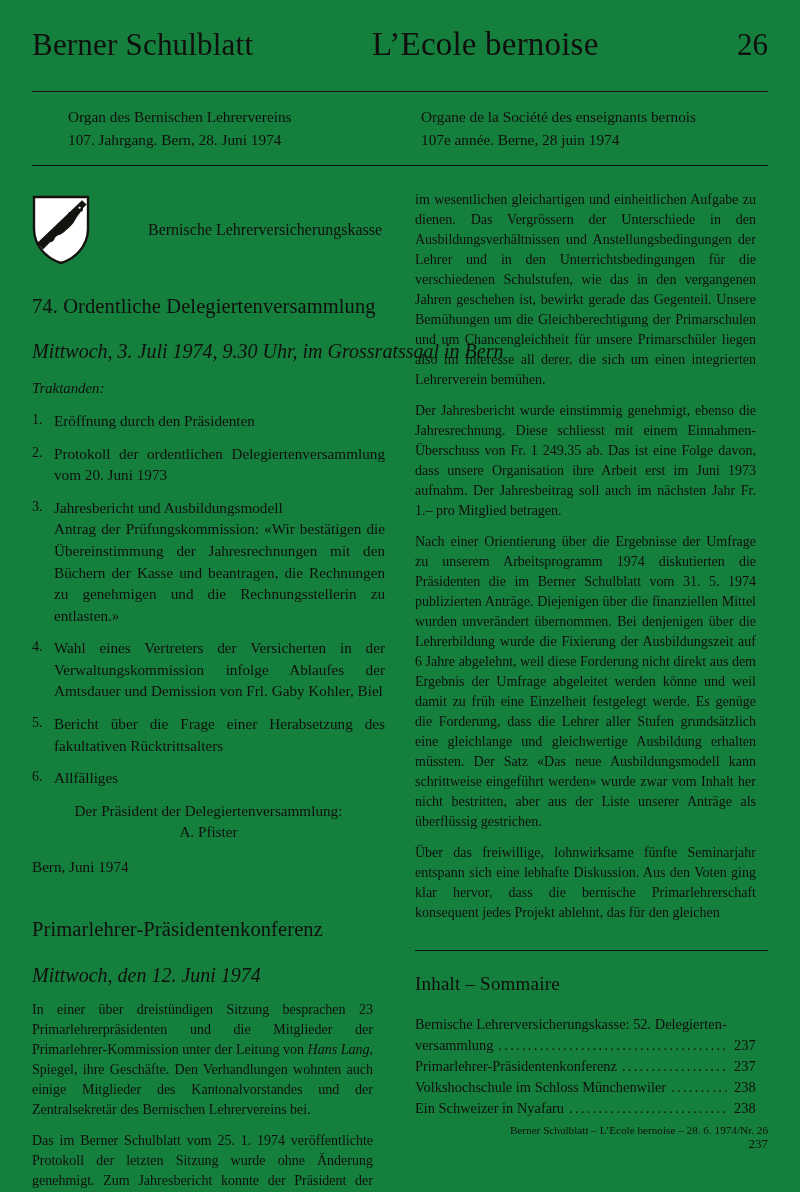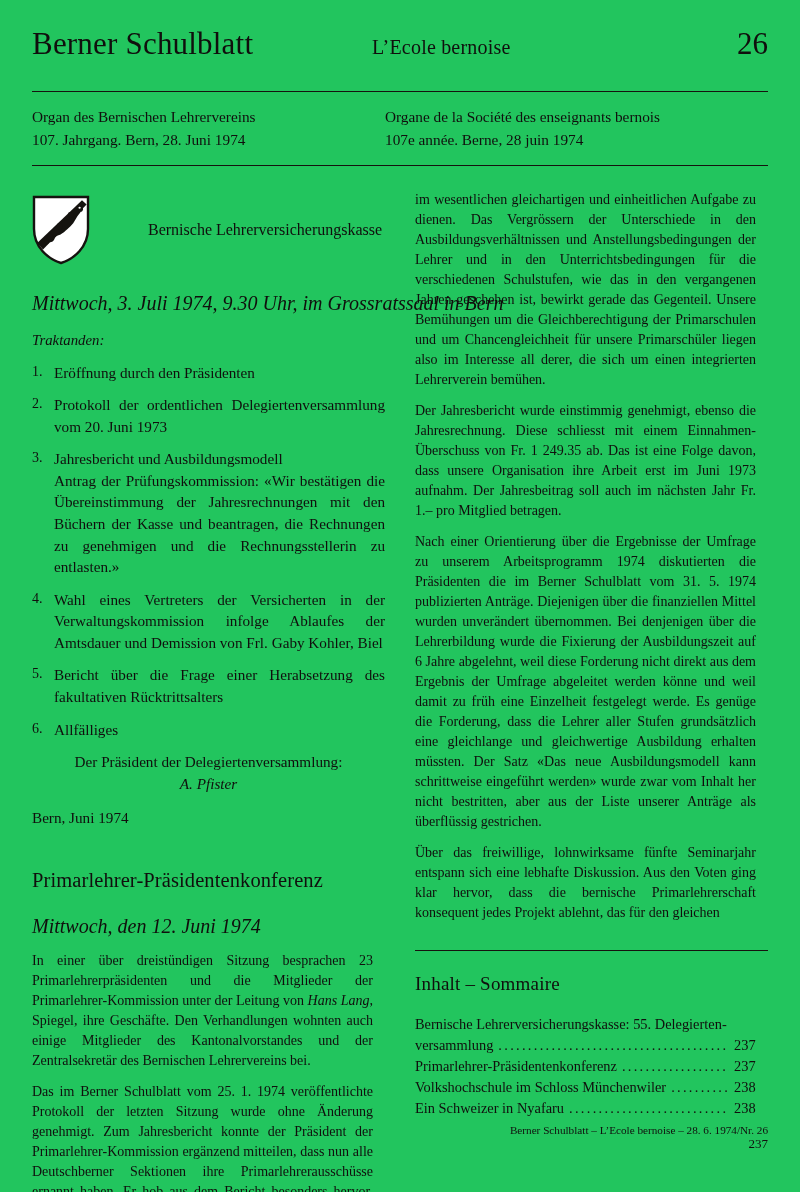--- a/index.html
+++ b/index.html
@@ -13,21 +13,21 @@
     font-family: "Liberation Serif", "DejaVu Serif", serif;
     color: #100f0d;
     position: relative;
     overflow: hidden;
   }
   .page {
     position: absolute;
     left: 0; top: 0;
     width: 800px;
     height: 1192px;
-    background: #22c55e;
+    background: #15803d;
   }
   .inner {
     position: absolute;
     left: 32px;
     top: 26px;
     width: 736px;
   }
 
   
   .masthead {
@@ -35,21 +35,21 @@
     align-items: baseline;
     height: 48px;
   }
   .mh-de {
     font-size: 31px;
     letter-spacing: 0.2px;
     width: 340px;
     white-space: nowrap;
   }
   .mh-fr {
-    font-size: 20px;
+    font-size: 33px;
     letter-spacing: 0.2px;
     flex: 1;
     white-space: nowrap;
   }
   .mh-num {
     font-size: 31px;
     text-align: right;
     width: 60px;
   }
 
@@ -58,20 +58,21 @@
     border-top: 1.4px solid #15130f;
     margin: 0;
     height: 0;
   }
   .rule-mast-top { margin-top: 17px; }
 
   
   .subhead {
     display: flex;
     padding: 13px 0 13px 0;
+    margin-left: 36px;
   }
   .sub-col {
     font-size: 15.3px;
     line-height: 1.52;
     white-space: nowrap;
   }
   .sub-col.de { width: 353px; }
   .sub-col.fr { flex: 1; }
 
   
@@ -149,21 +150,20 @@
   }
 
   .signature {
     margin-top: 4px;
     font-size: 15.2px;
     line-height: 1.42;
     text-align: center;
   }
   .signature .name {
     display: block;
-    font-style: italic;
   }
   .place-date {
     margin-top: 15px;
     font-size: 15.2px;
   }
 
   
   p.body {
     font-size: 14px;
     line-height: 1.43;
@@ -286,20 +286,21 @@
                      C28 34.9 26.1 34.3 25.3 32.9 C24.6 31.7 24.6 29.9 25.4 28.8 Z" fill="#15130f"></path>
             <path d="M15.6 39.2 C17.4 38 19.8 38.6 20.8 40.4 C21.6 41.8 21 43.7 19.6 44.5
                      C18.2 45.3 16.3 44.7 15.5 43.3 C14.8 42.1 14.8 40.3 15.6 39.2 Z" fill="#15130f"></path>
             <ellipse cx="47.6" cy="12.8" rx="1.15" ry="0.95" fill="#ffffff"></ellipse>
             <path d="M13.4 45.4 C14.6 44.6 16.2 45 16.8 46.2 C17.3 47.2 16.9 48.5 15.9 49
                      C14.8 49.5 13.5 49.1 13 48.1 C12.6 47.2 12.7 46 13.4 45.4 Z" fill="#15130f"></path>
           </svg>
           <div class="crest-label">Bernische Lehrerversicherungskasse</div>
         </div>
 
+        <h2 class="art-title">74. Ordentliche Delegiertenversammlung</h2>
         <div class="art-date">Mittwoch, 3. Juli 1974, 9.30 Uhr, im Grossratssaal in Bern</div>
         <div class="traktanden">Traktanden:</div>
 
         <ol class="agenda">
           <li>
             <span class="num">1.</span>
             <span>Eröffnung durch den Präsidenten</span>
           </li>
           <li>
             <span class="num">2.</span>
@@ -349,21 +350,21 @@
         <p class="body">Nach einer Orientierung über die Ergebnisse der Umfrage zu unserem Arbeitsprogramm 1974 diskutierten die Präsidenten die im Berner Schulblatt vom 31. 5. 1974 publizierten Anträge. Diejenigen über die finanziellen Mittel wurden unverändert übernommen. Bei denjenigen über die Lehrerbildung wurde die Fixierung der Ausbildungszeit auf 6 Jahre abgelehnt, weil diese Forderung nicht direkt aus dem Ergebnis der Umfrage abgeleitet werden könne und weil damit zu früh eine Einzelheit festgelegt werde. Es genüge die Forderung, dass die Lehrer aller Stufen grundsätzlich eine gleichlange und gleichwertige Ausbildung erhalten müssten. Der Satz «Das neue Ausbildungsmodell kann schrittweise eingeführt werden» wurde zwar vom Inhalt her nicht bestritten, aber aus der Liste unserer Anträge als überflüssig gestrichen.</p>
         <p class="body">Über das freiwillige, lohnwirksame fünfte Seminarjahr entspann sich eine lebhafte Diskussion. Aus den Voten ging klar hervor, dass die bernische Primarlehrerschaft konsequent jedes Projekt ablehnt, das für den gleichen</p>
 
         <div class="toc-wrap">
           <hr class="rule toc-rule">
           <h3 class="toc-title">Inhalt – Sommaire</h3>
 
           <div class="toc-list">
 
             <div class="toc-item">
-              <span class="toc-wrapline">Bernische Lehrerversicherungskasse: 55. Delegierten-</span>
+              <span class="toc-wrapline">Bernische Lehrerversicherungskasse: 52. Delegierten-</span>
               <span class="toc-line">
                 <span class="toc-text">versammlung</span>
                 <span class="toc-dots">.................................................</span>
                 <span class="toc-page">237</span>
               </span>
             </div>
 
             <div class="toc-item">
               <span class="toc-line">
                 <span class="toc-text">Primarlehrer-Präsidentenkonferenz</span>

